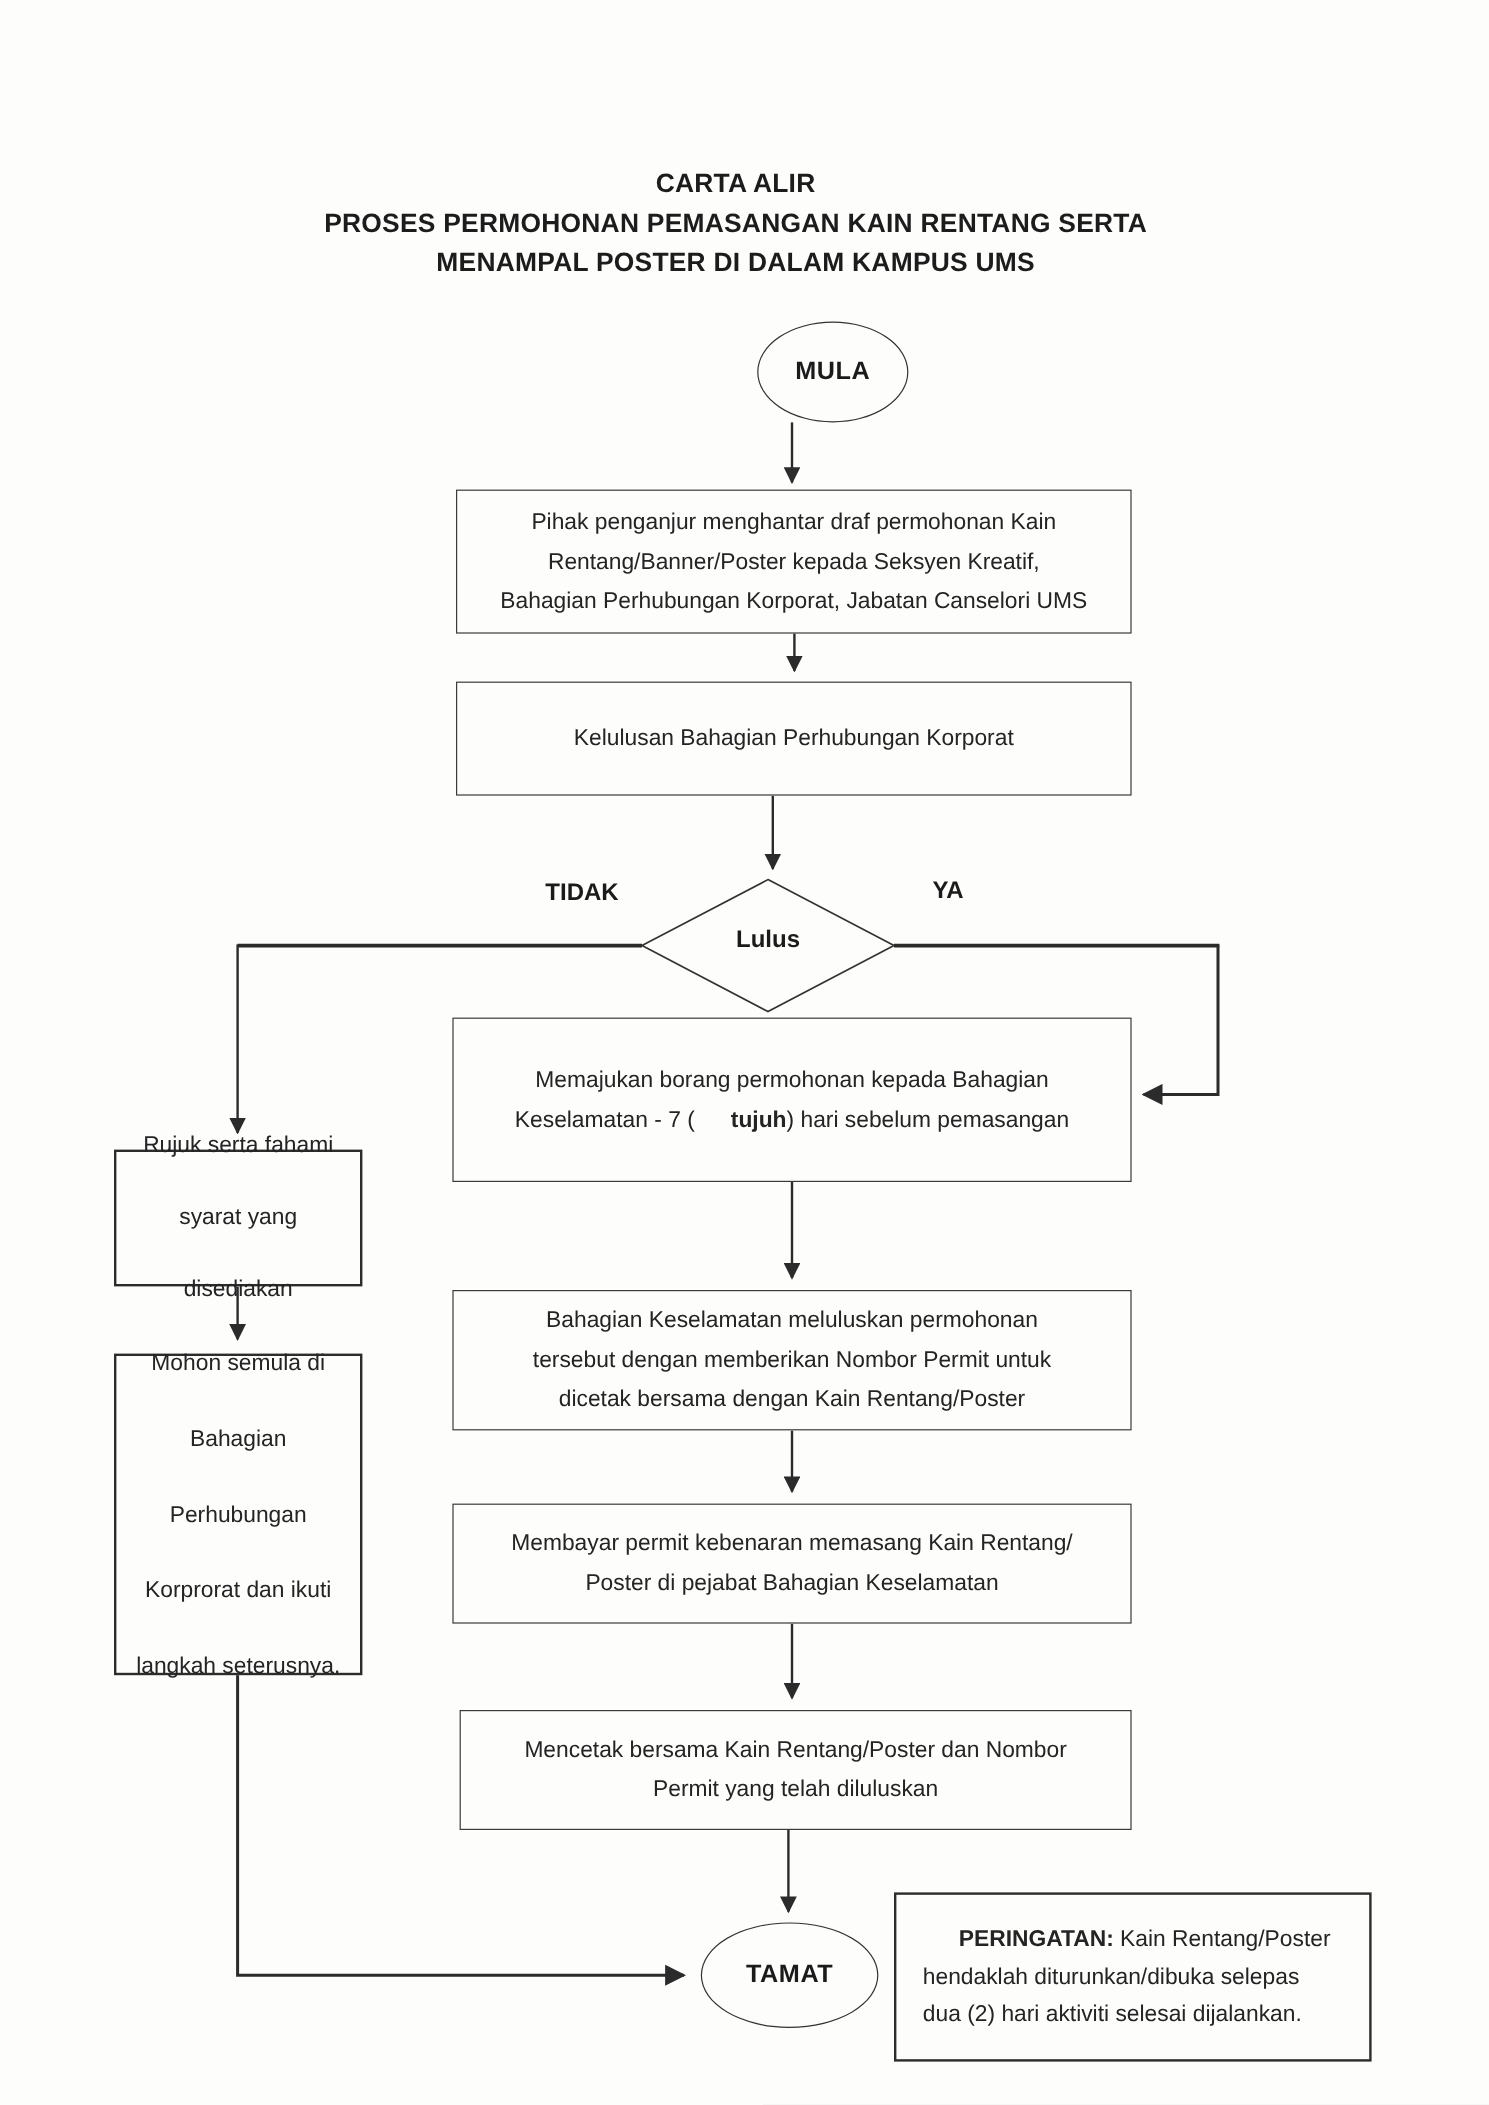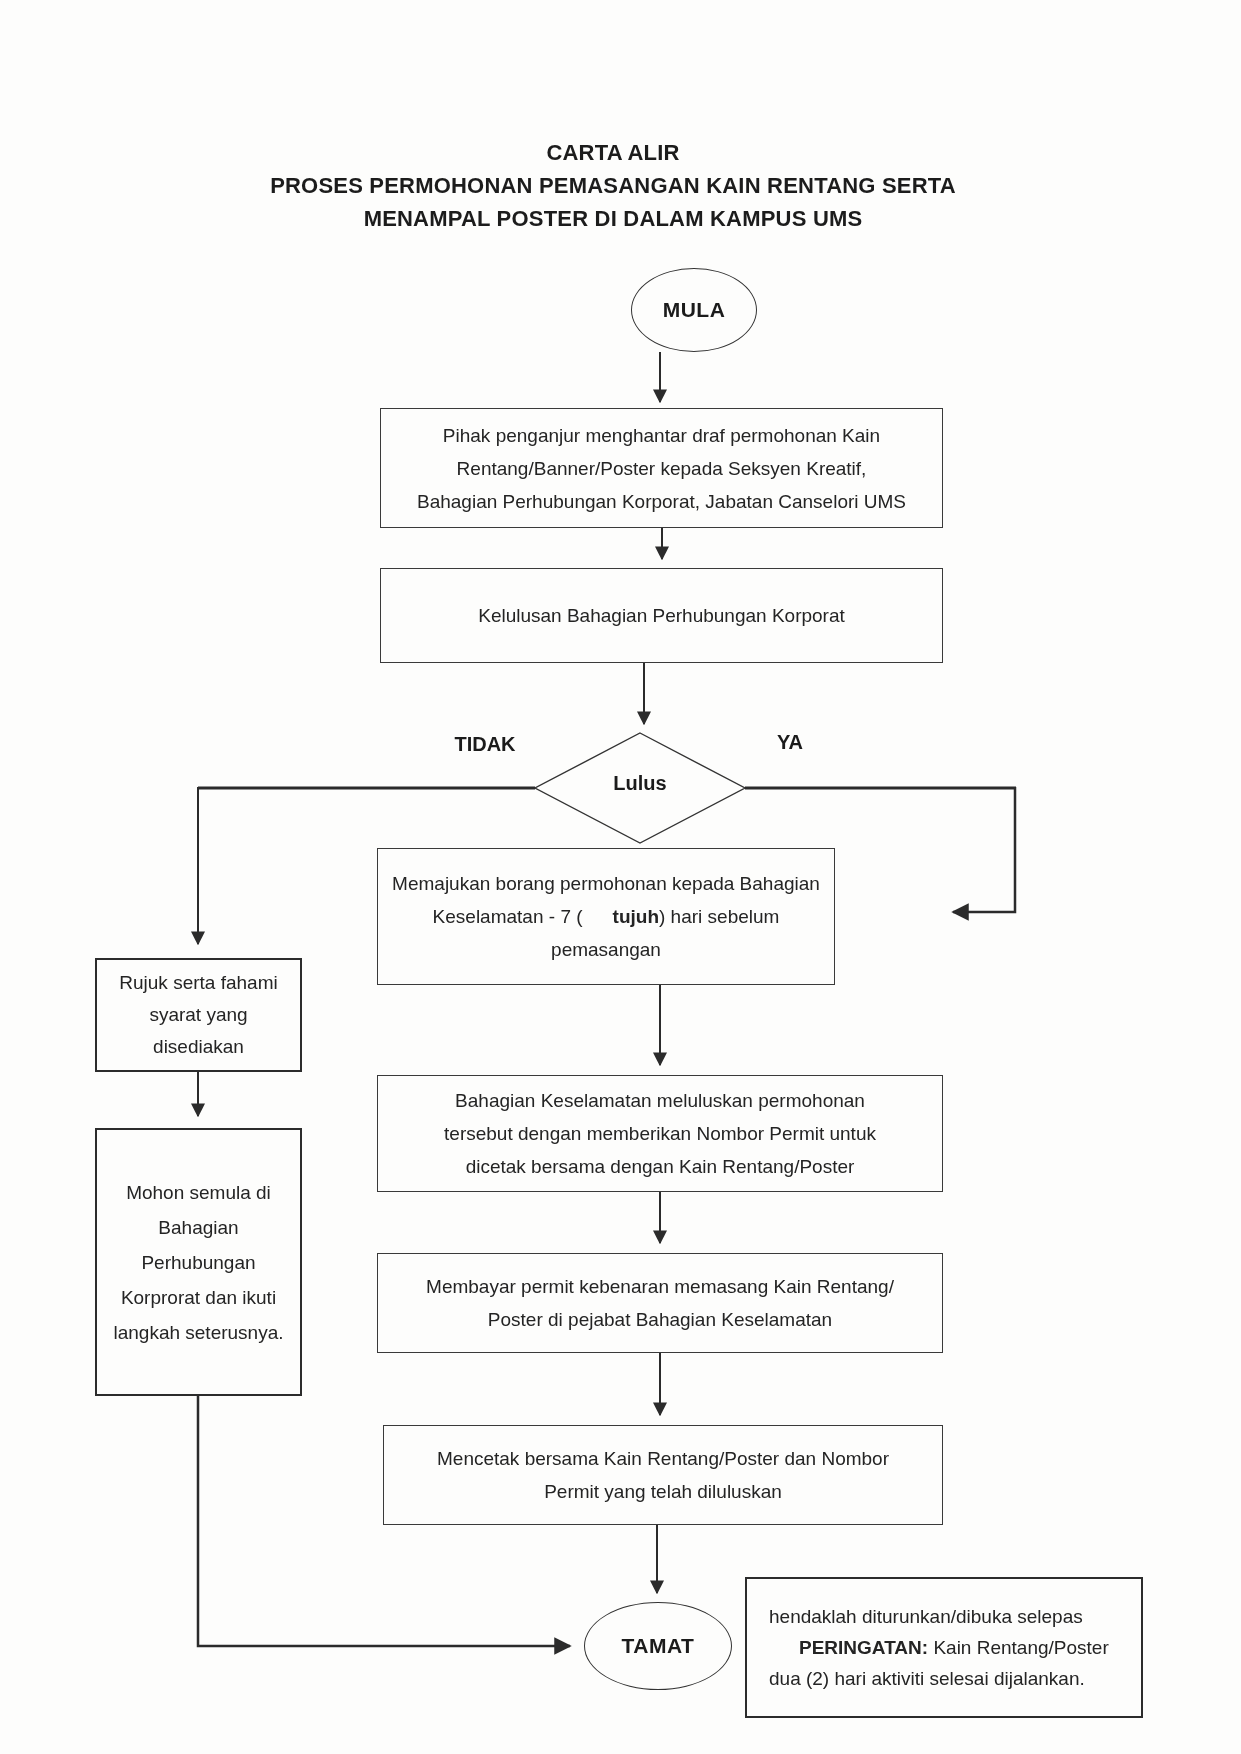--- a/index.html
+++ b/index.html
@@ -19,21 +19,21 @@
     color:#1c1c1c;letter-spacing:.2px;
   }
   .pbox{
     position:absolute;
     border:1.5px solid #3a3a3a;
     background:#fdfdfc;
     display:flex;flex-direction:column;justify-content:center;align-items:center;
     text-align:center;font-size:19px;line-height:33px;color:#242424;
     box-sizing:border-box;
   }
-  .pbox.heavy{border-width:2px;border-color:#2c2c2c;}
+  .pbox.heavy{border-width:2px;border-color:#2c2c2c;gap:28px;}
   .oval{
     position:absolute;border:1.6px solid #333;border-radius:50%;
     background:#fdfdfc;display:flex;align-items:center;justify-content:center;
     font-weight:700;font-size:21px;letter-spacing:.5px;color:#1b1b1b;
     box-sizing:border-box;
   }
   .decision-label{
     position:absolute;left:578px;top:772px;width:124px;
     text-align:center;font-weight:700;font-size:20px;color:#1b1b1b;
   }
@@ -102,21 +102,21 @@
   </div>
 
   <div class="pbox" style="left:380px;top:568px;width:563px;height:95px;">
     <div>Kelulusan Bahagian Perhubungan Korporat</div>
   </div>
 
   <div class="decision-label">Lulus</div>
   <div class="branch-label branch-no">TIDAK</div>
   <div class="branch-label branch-yes">YA</div>
 
-  <div class="pbox" style="left:377px;top:848px;width:458px;height:137px;">
+  <div class="pbox" style="left:377px;top:848px;width:566px;height:137px;">
     <div>Memajukan borang permohonan kepada Bahagian</div>
     <div>
       <span>Keselamatan - 7 (</span><span class="b">tujuh</span><span>) hari sebelum pemasangan</span>
     </div>
   </div>
 
   <div class="pbox heavy left-col" style="left:95px;top:958px;height:114px;line-height:32px;">
     <div>Rujuk serta fahami</div>
     <div>syarat yang</div>
     <div>disediakan</div>
@@ -144,20 +144,20 @@
   <div class="pbox" style="left:383px;top:1425px;width:560px;height:100px;">
     <div>Mencetak bersama Kain Rentang/Poster dan Nombor</div>
     <div>Permit yang telah diluluskan</div>
   </div>
 
   <div class="oval" style="left:584px;top:1602px;width:148px;height:88px;">
     <span>TAMAT</span>
   </div>
 
   <div class="warning">
-    <div>hendaklah diturunkan/dibuka selepas</div>
     <div>
       <span class="b">PERINGATAN:</span><span> Kain Rentang/Poster</span>
     </div>
+    <div>hendaklah diturunkan/dibuka selepas</div>
     <div>dua (2) hari aktiviti selesai dijalankan.</div>
   </div>
 
 </div>
 
 </body></html>

